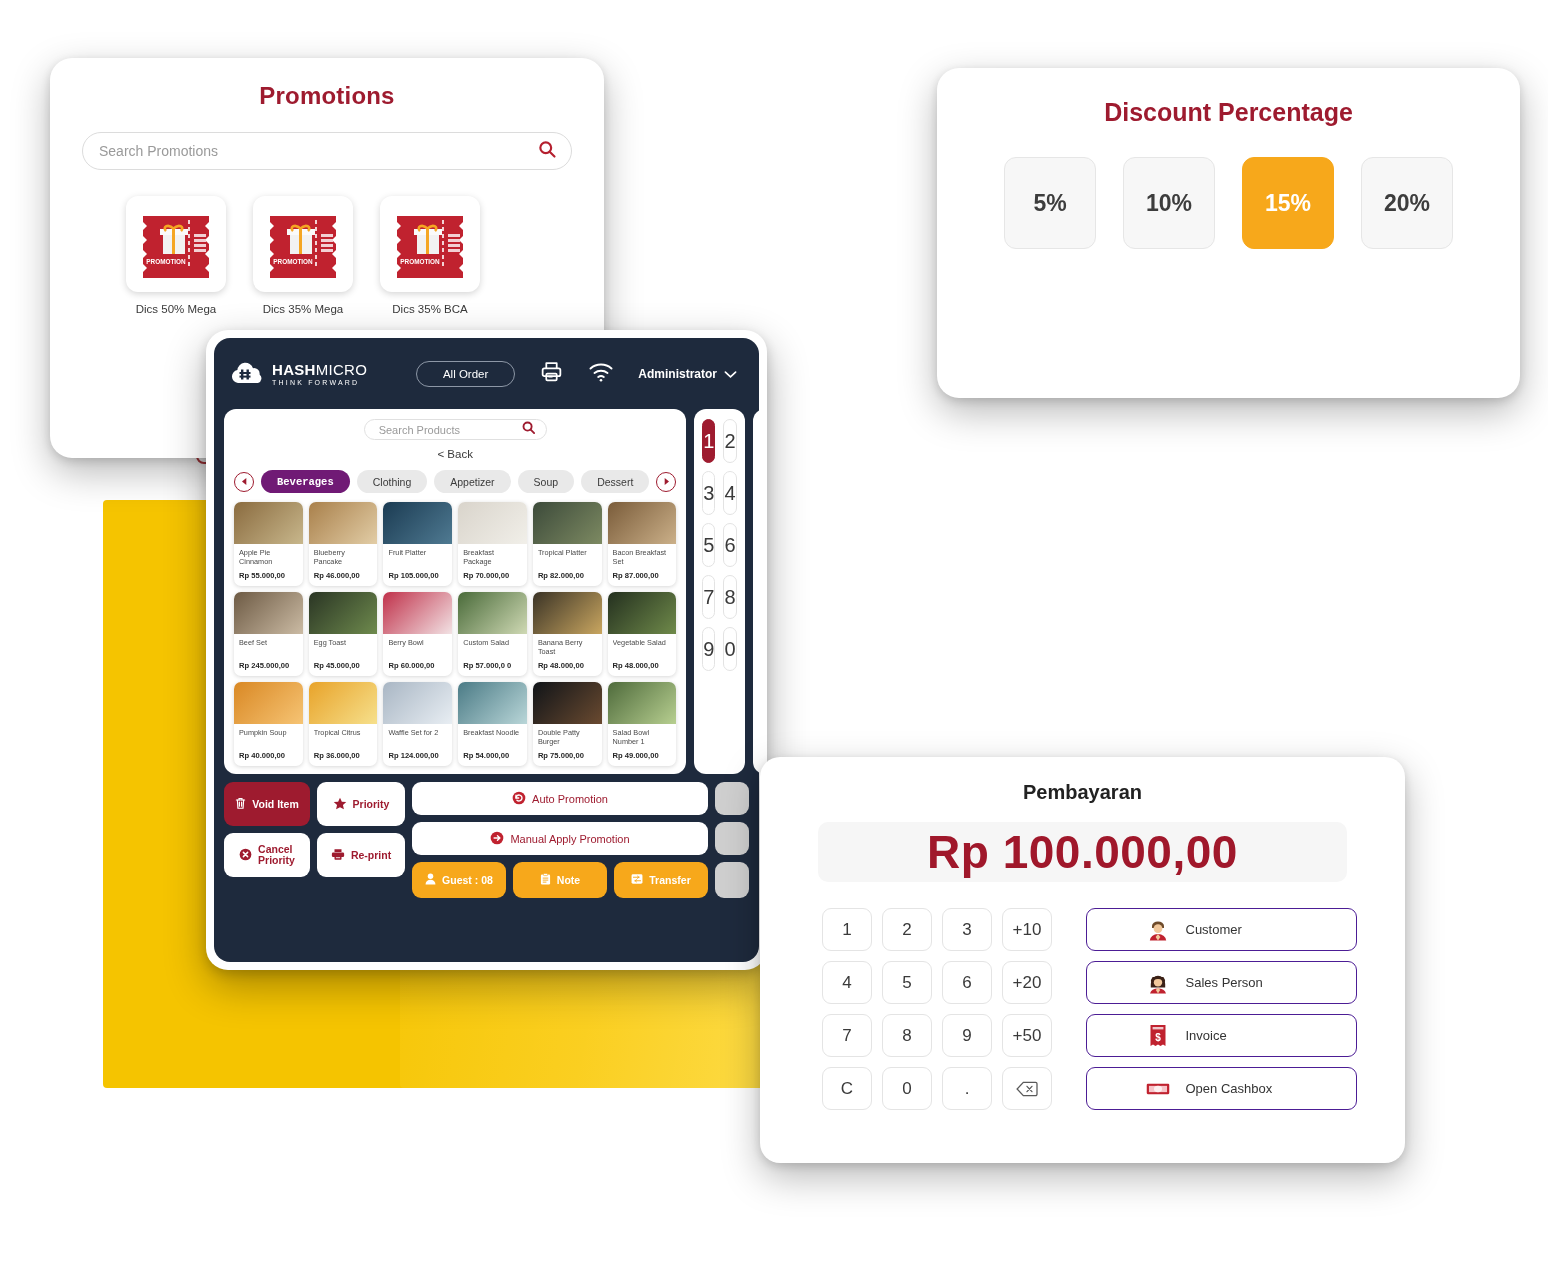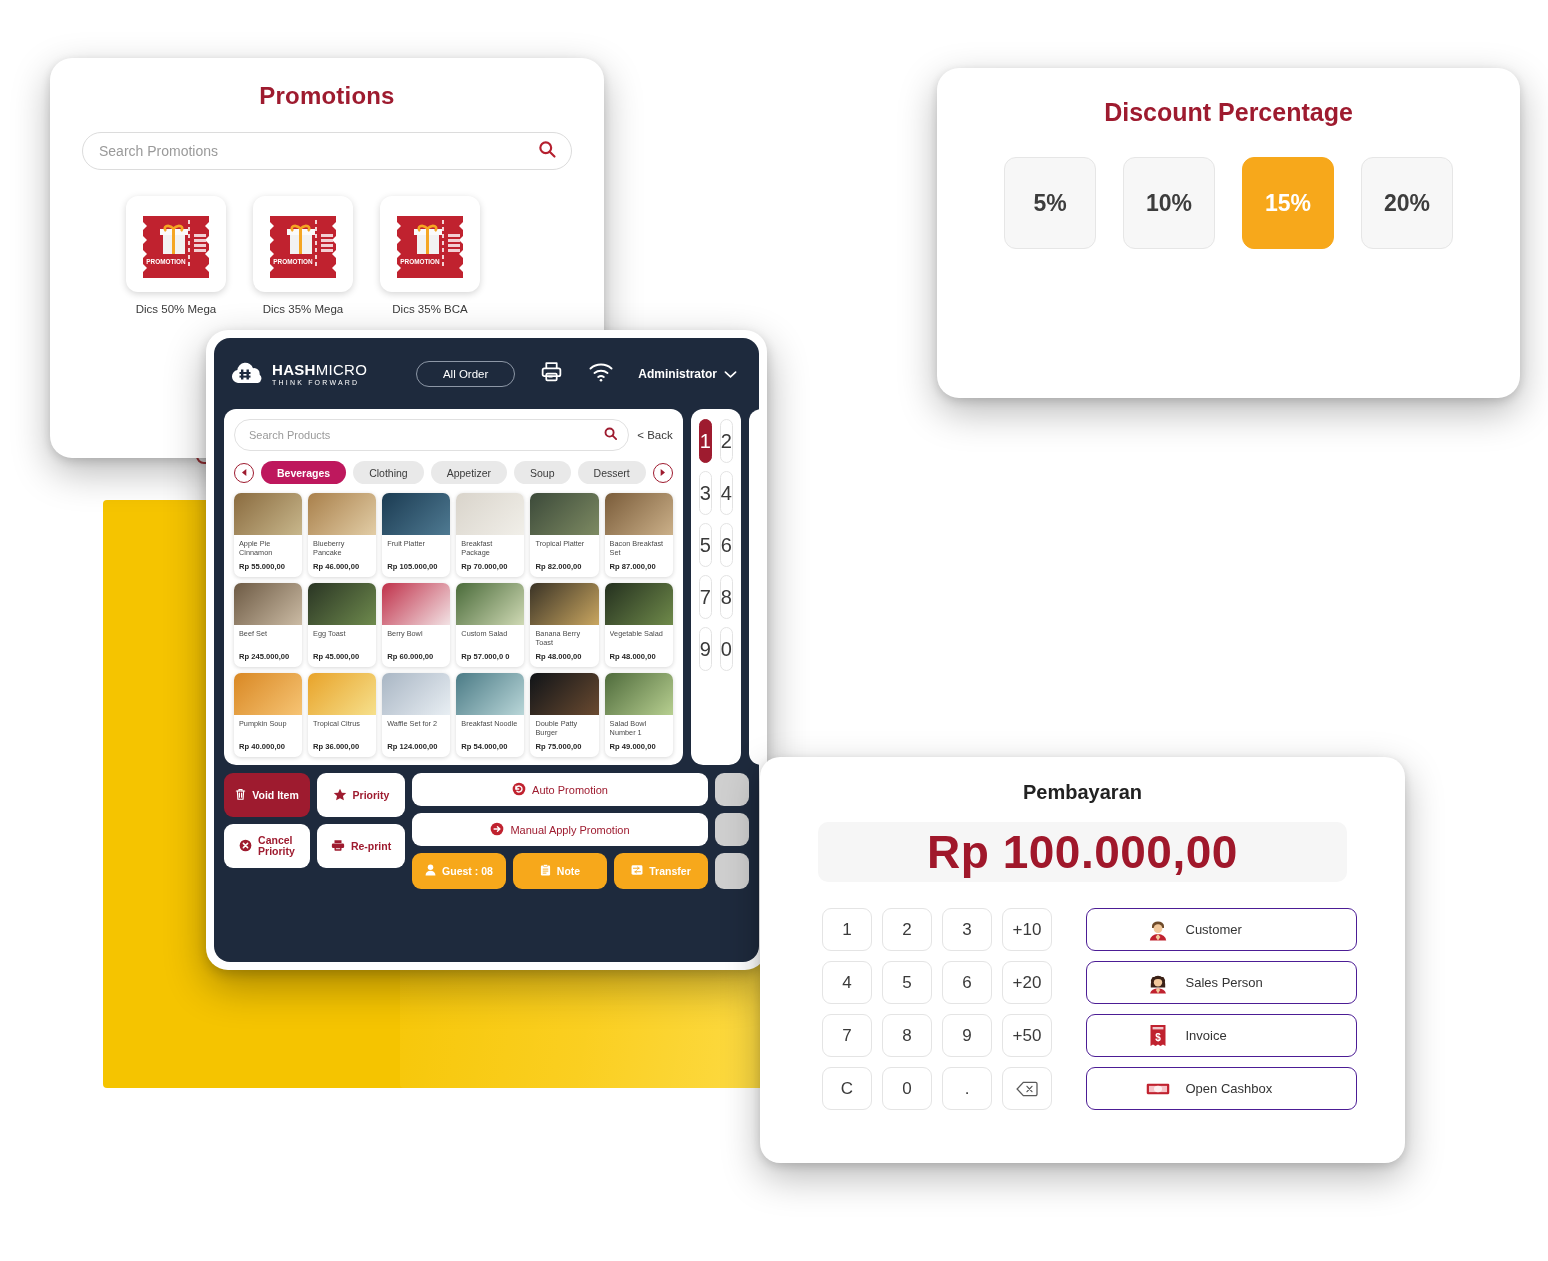--- a/index.html
+++ b/index.html
@@ -105,21 +105,21 @@
   .logo-text-1{ color:#fff; font-size:15px; font-weight:bold; letter-spacing:.3px; line-height:15px;}
   .logo-text-1 .thin{ font-weight:normal; }
   .logo-text-2{ color:#fff; font-size:7px; letter-spacing:2.2px; margin-top:2px; }
 
   .pos-body{ display:flex; gap:8px; padding:0 10px 10px 10px; }
 
   
   .prod-panel{
     width:516px; background:#fff; border-radius:12px; padding:10px 10px 8px 10px;
   }
-  .prod-searchrow{ display:flex; align-items:center; gap:8px; }
+  .prod-searchrow{ display:flex; align-items:center; gap:8px;flex-direction:column; }
   .prod-search{
     flex:1; height:32px; border:1px solid #e0e0e0; border-radius:16px;
     display:flex; align-items:center; padding:0 10px 0 14px;
   }
   .prod-search input{
     flex:1; border:none; outline:none; font-size:11px; color:#777;
     font-family:"Liberation Sans", sans-serif; background:transparent;
   }
   .prod-search input::placeholder{ color:#9a9a9a; }
   .back-link{ font-size:11.5px; color:#3a3a3a; white-space:nowrap; }
@@ -127,21 +127,21 @@
   .cat-row{ display:flex; align-items:center; gap:7px; margin-top:10px; }
   .cat-arrow{
     width:20px; height:20px; border:1.6px solid #9E1B2F; border-radius:50%;
     display:flex; align-items:center; justify-content:center; flex:0 0 auto;
   }
   .cat-chip{
     height:23px; padding:0 16px; border-radius:12px; background:#E9E9E9;
     display:flex; align-items:center; justify-content:center;
     font-size:10.5px; color:#3b3b3b; white-space:nowrap;
   }
-  .cat-chip.active{ background:#be185d; color:#fff; font-weight:bold; }
+  .cat-chip.active{ background:#701a75; color:#fff; font-weight:bold;font-family:Liberation Mono, monospace; }
 
   .prod-grid{ display:grid; grid-template-columns:repeat(6,1fr); gap:6px; margin-top:9px; }
   .prod-card{
     border-radius:7px; background:#fff; overflow:hidden;
     box-shadow:0 1px 4px rgba(0,0,0,.16);
   }
   .prod-img{ height:42px; width:100%; }
   .prod-info{ padding:4px 5px 6px 5px; }
   .prod-name{ font-size:7.3px; color:#4a4a4a; line-height:9px; height:18px; overflow:hidden; }
   .prod-price{ font-size:7.6px; color:#262626; font-weight:bold; margin-top:5px; }

